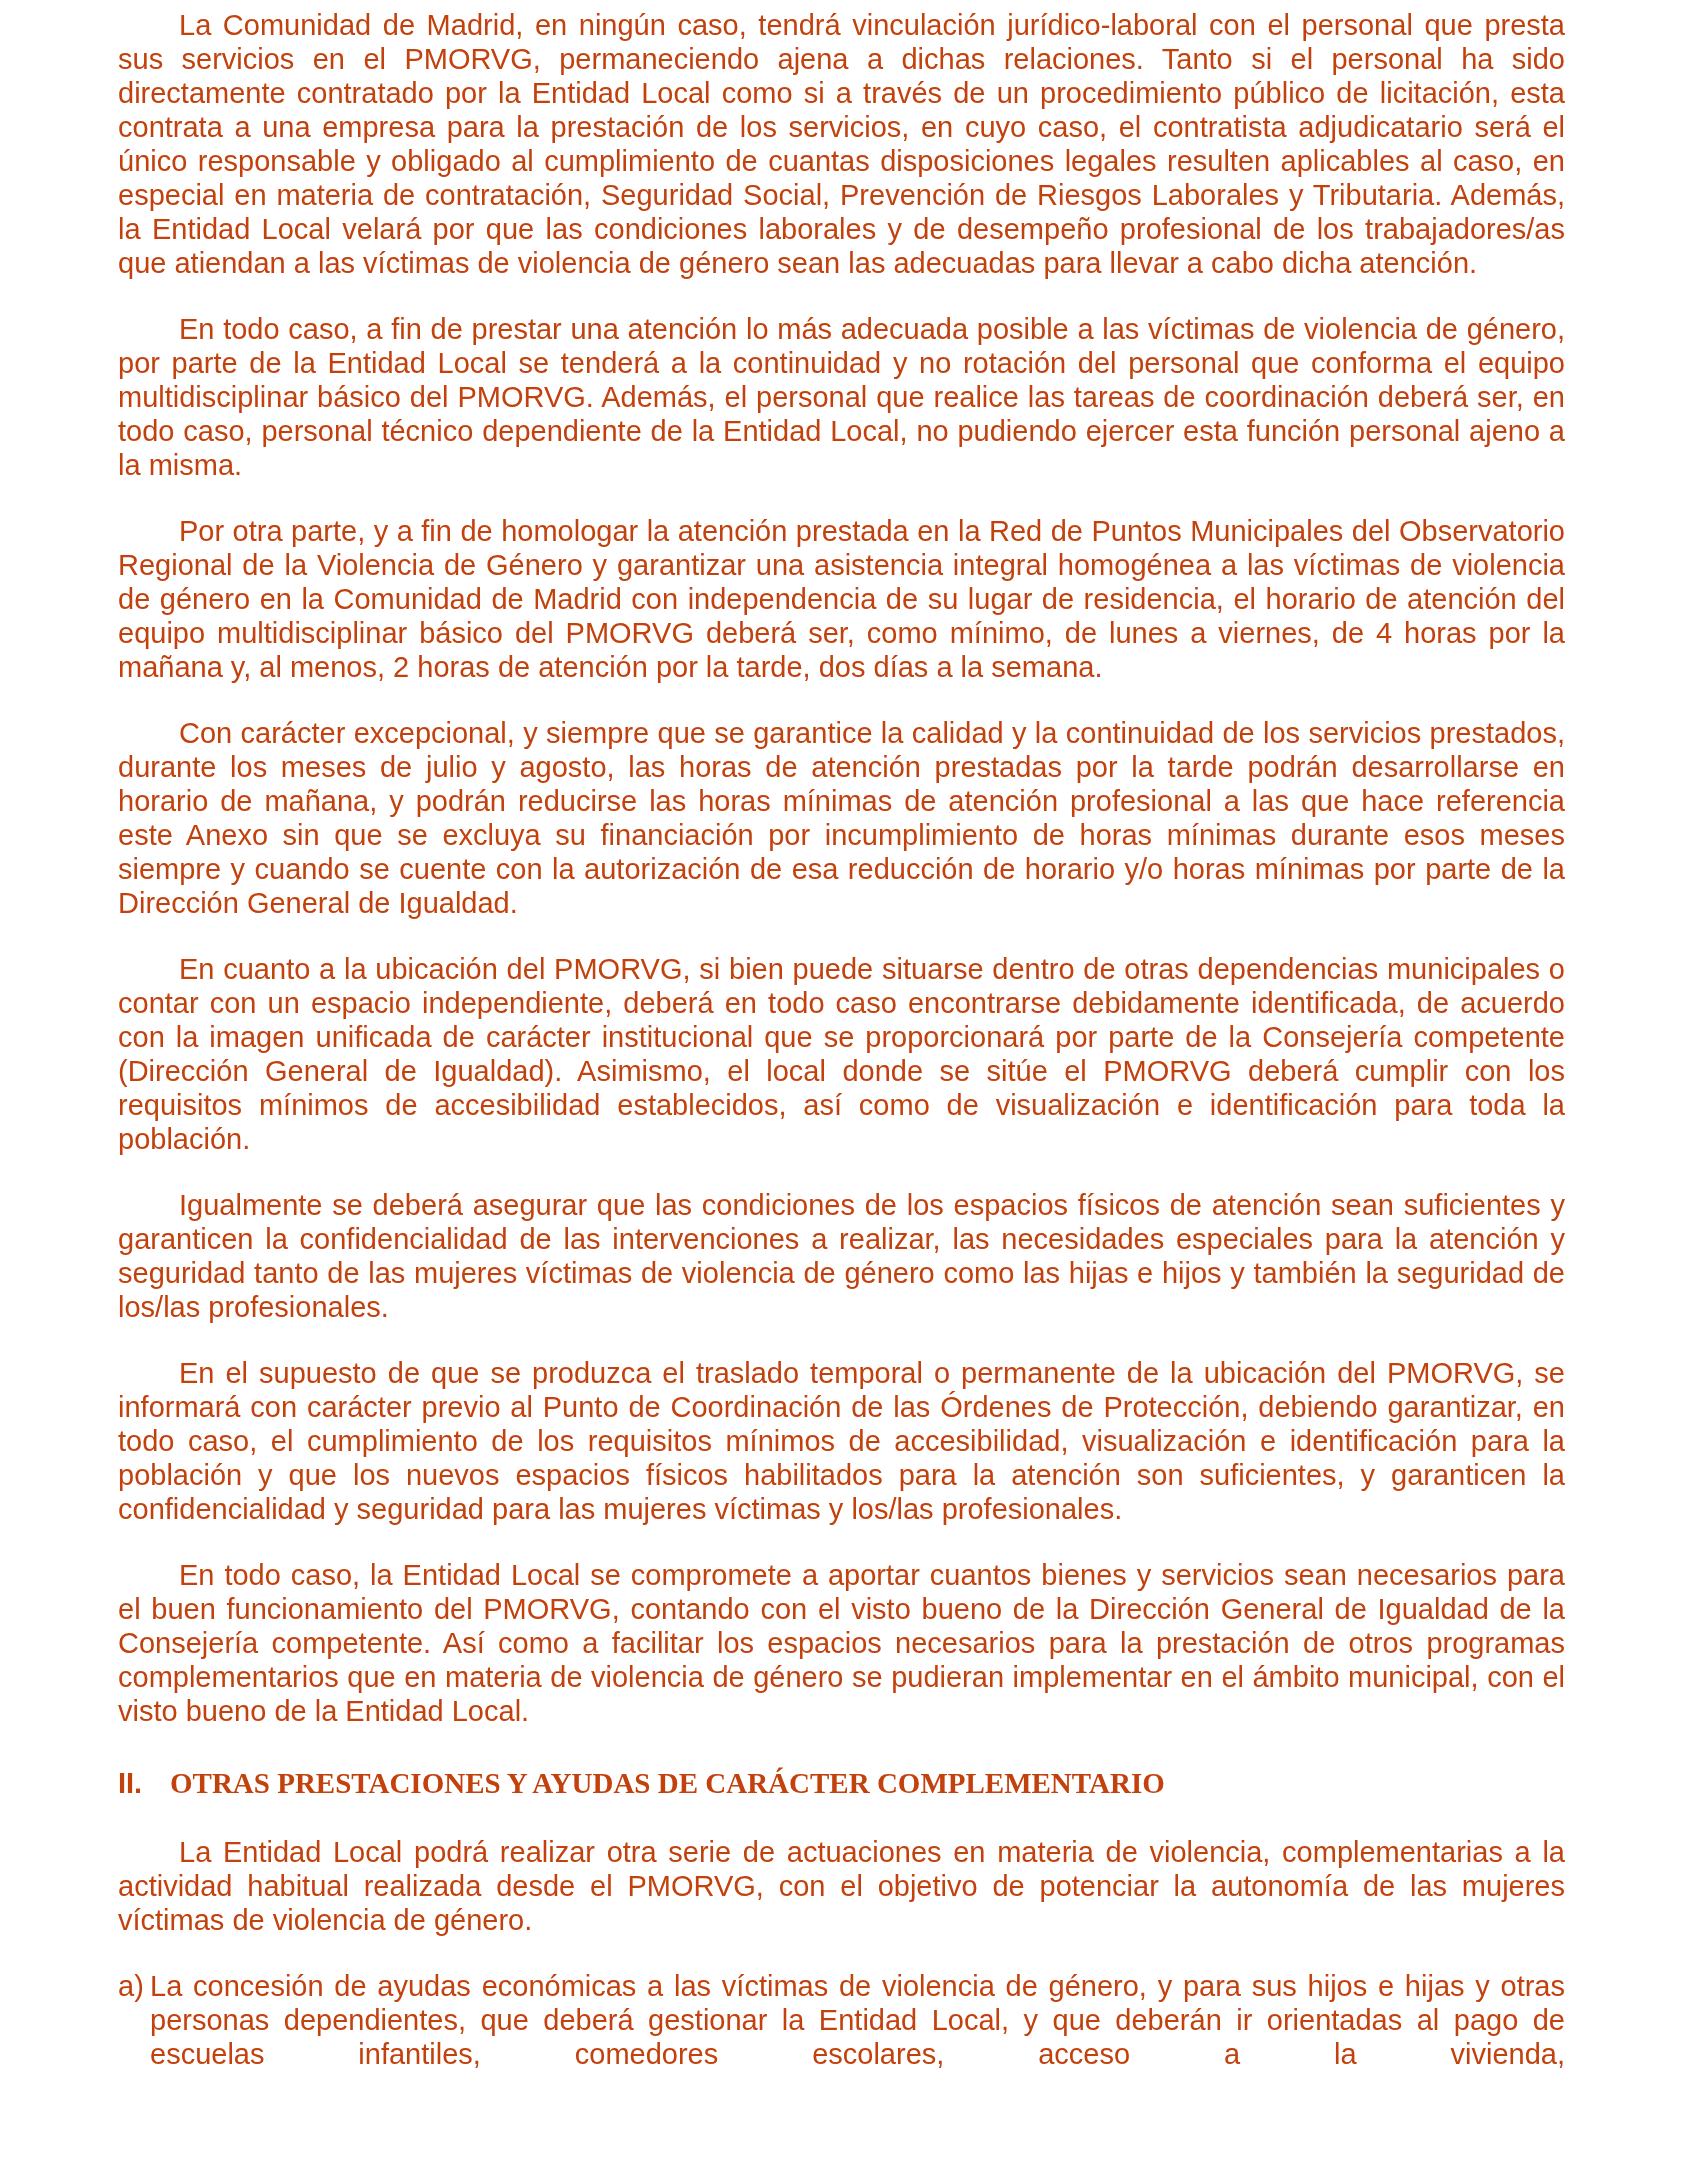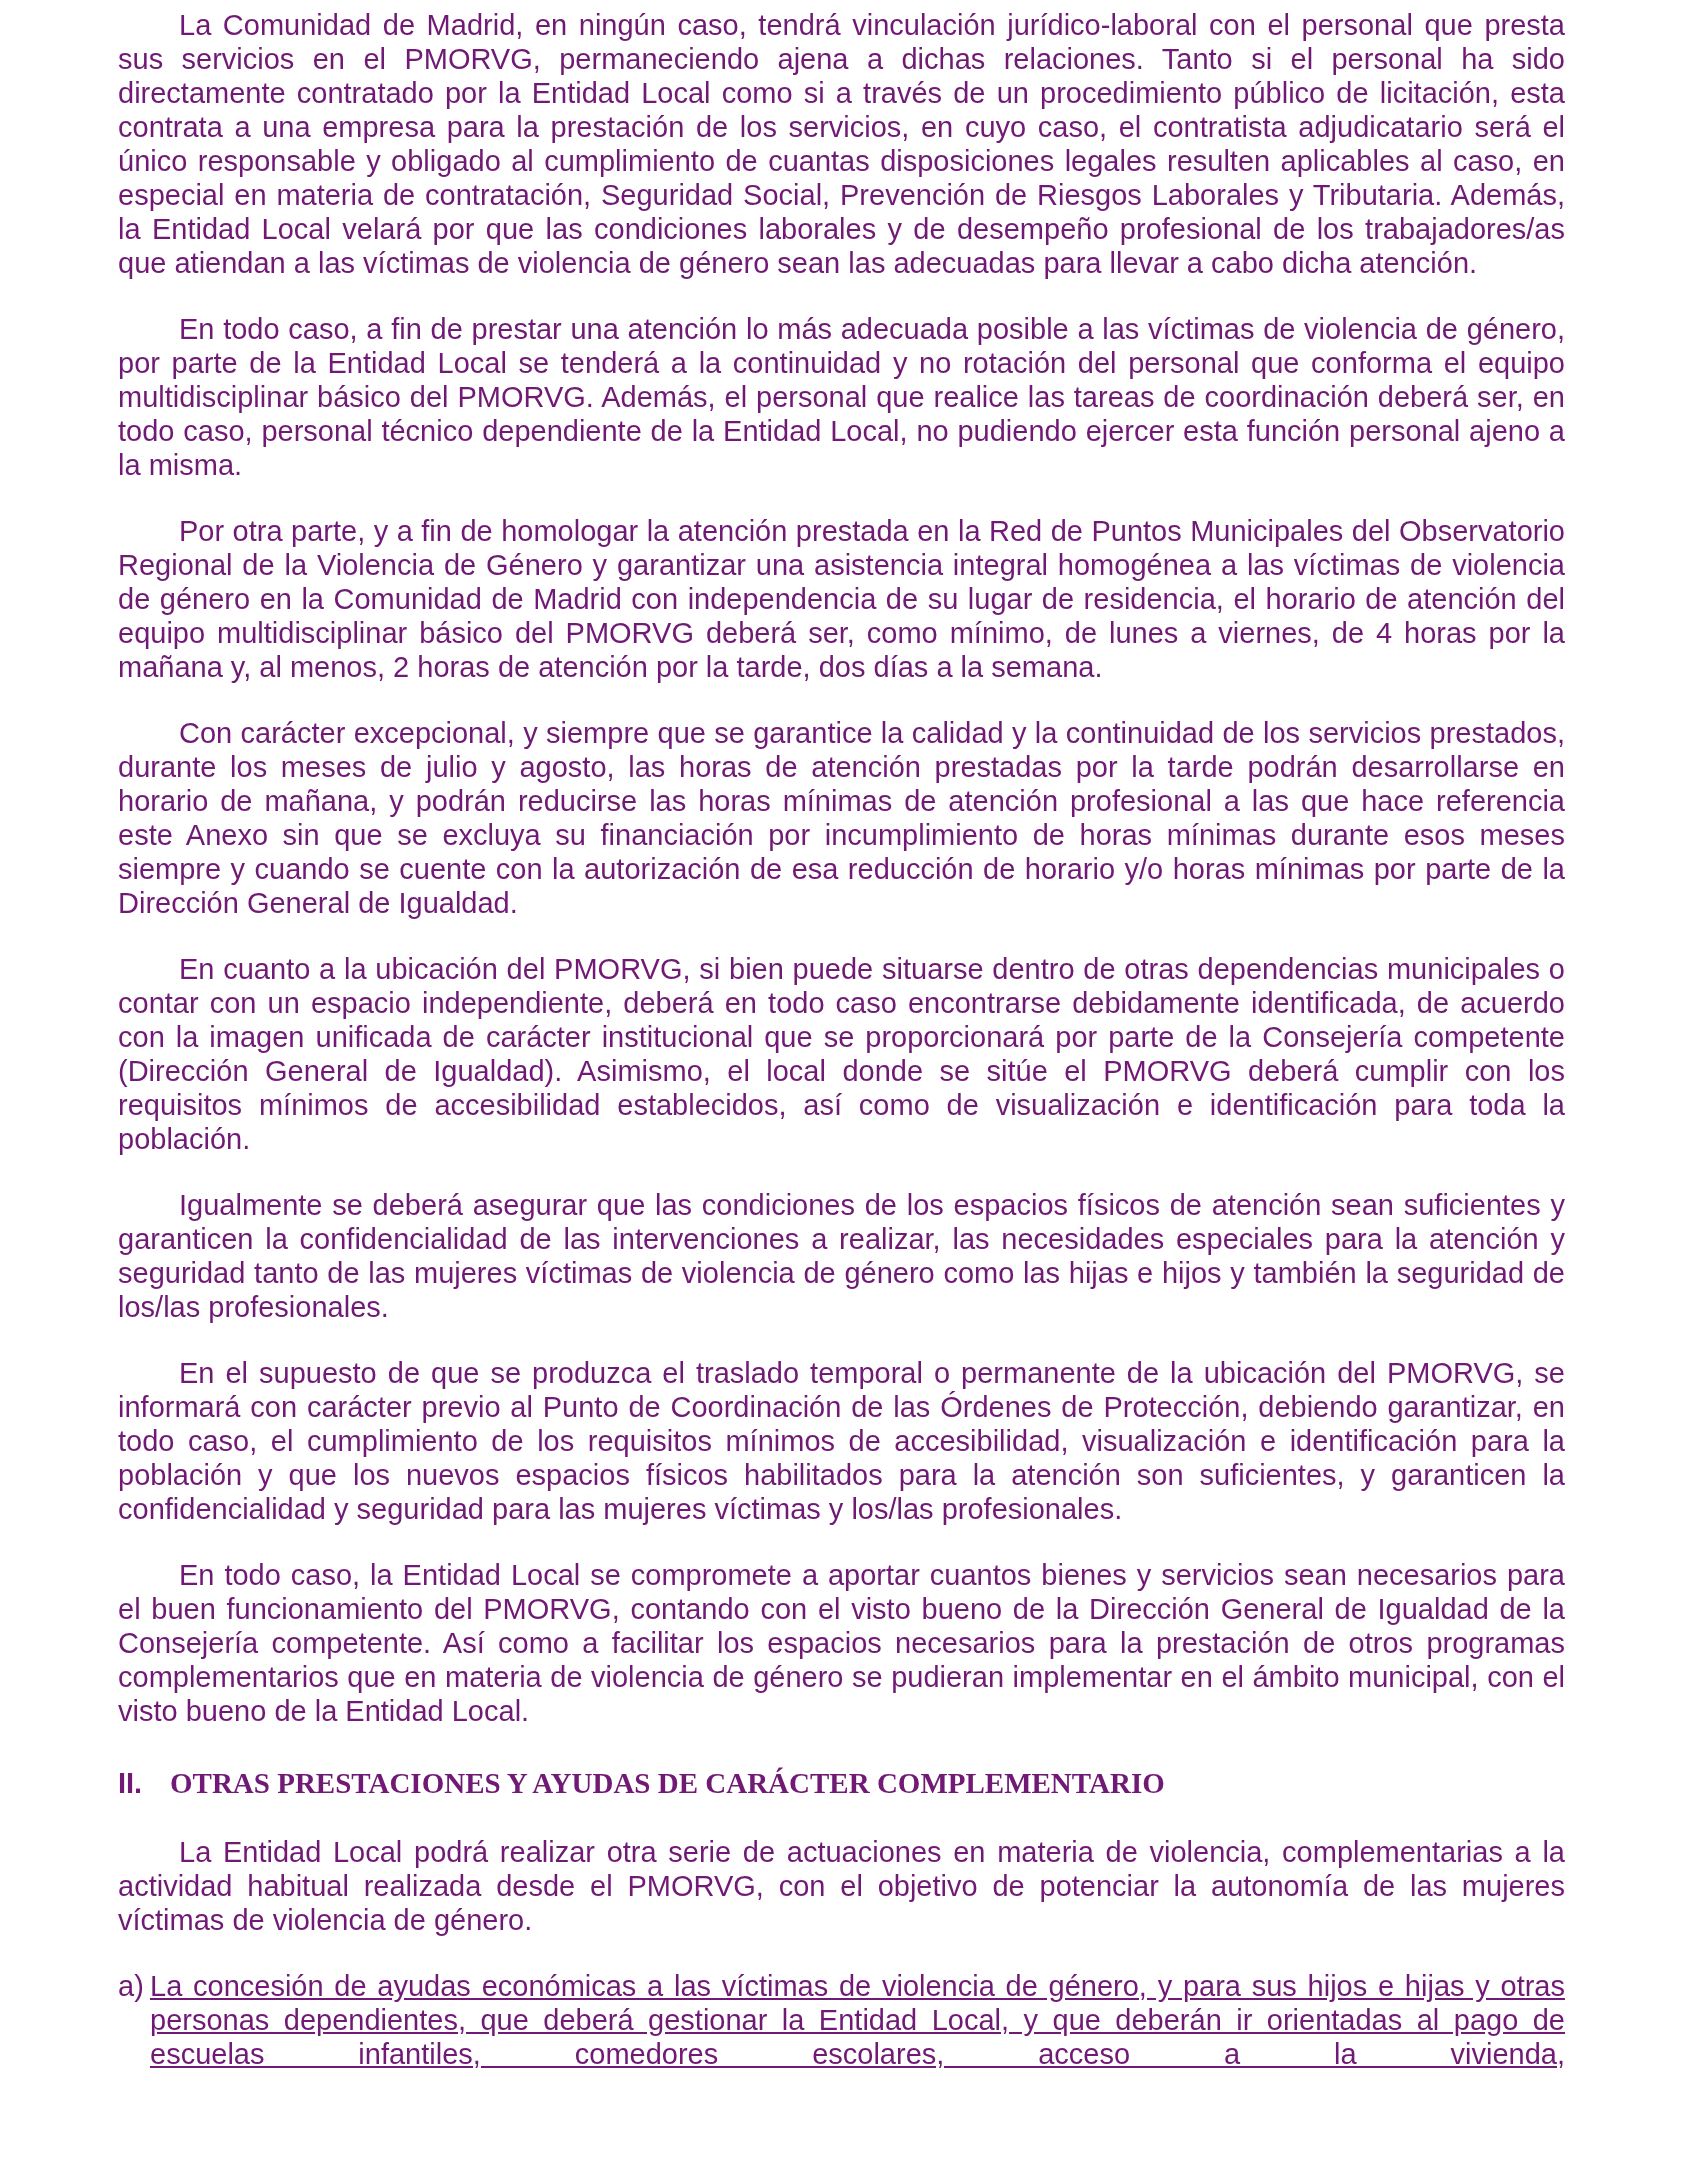--- a/index.html
+++ b/index.html
@@ -10,21 +10,21 @@
   }
   .page {
     position: relative;
     width: 1688px;
     height: 2183px;
     background: #ffffff;
     overflow: hidden;
     font-family: "Liberation Sans", sans-serif;
     font-size: 29px;
     line-height: 34px;
-    color: #701a75;
+    color: #c2410c;
     padding: 7.6px 123px 0 118px;
     text-align: justify;
   }
   p.body-par {
     margin: 0 0 32px 0;
     text-indent: 61px;
   }
   .section-heading {
     display: flex;
     align-items: center;
@@ -44,21 +44,20 @@
     margin: 0;
   }
   .list-item .list-marker {
     flex: 0 0 32px;
     text-align: left;
   }
   .list-item .list-text {
     flex: 1;
     text-align: justify;
     text-align-last: justify; 
-    text-decoration: underline;
   }
 </style>
 </head>
 <body>
 
 <div class="page">
 
   <p class="body-par">La Comunidad de Madrid, en ningún caso, tendrá vinculación jurídico-laboral con el personal que presta sus servicios en el PMORVG, permaneciendo ajena a dichas relaciones. Tanto si el personal ha sido directamente contratado por la Entidad Local como si a través de un procedimiento público de licitación, esta contrata a una empresa para la prestación de los servicios, en cuyo caso, el contratista adjudicatario será el único responsable y obligado al cumplimiento de cuantas disposiciones legales resulten aplicables al caso, en especial en materia de contratación, Seguridad Social, Prevención de Riesgos Laborales y Tributaria. Además, la Entidad Local velará por que las condiciones laborales y de desempeño profesional de los trabajadores/as que atiendan a las víctimas de violencia de género sean las adecuadas para llevar a cabo dicha atención.</p>
   <p class="body-par">En todo caso, a fin de prestar una atención lo más adecuada posible a las víctimas de violencia de género, por parte de la Entidad Local se tenderá a la continuidad y no rotación del personal que conforma el equipo multidisciplinar básico del PMORVG. Además, el personal que realice las tareas de coordinación deberá ser, en todo caso, personal técnico dependiente de la Entidad Local, no pudiendo ejercer esta función personal ajeno a la misma.</p>
   <p class="body-par">Por otra parte, y a fin de homologar la atención prestada en la Red de Puntos Municipales del Observatorio Regional de la Violencia de Género y garantizar una asistencia integral homogénea a las víctimas de violencia de género en la Comunidad de Madrid con independencia de su lugar de residencia, el horario de atención del equipo multidisciplinar básico del PMORVG deberá ser, como mínimo, de lunes a viernes, de 4 horas por la mañana y, al menos, 2 horas de atención por la tarde, dos días a la semana.</p>

